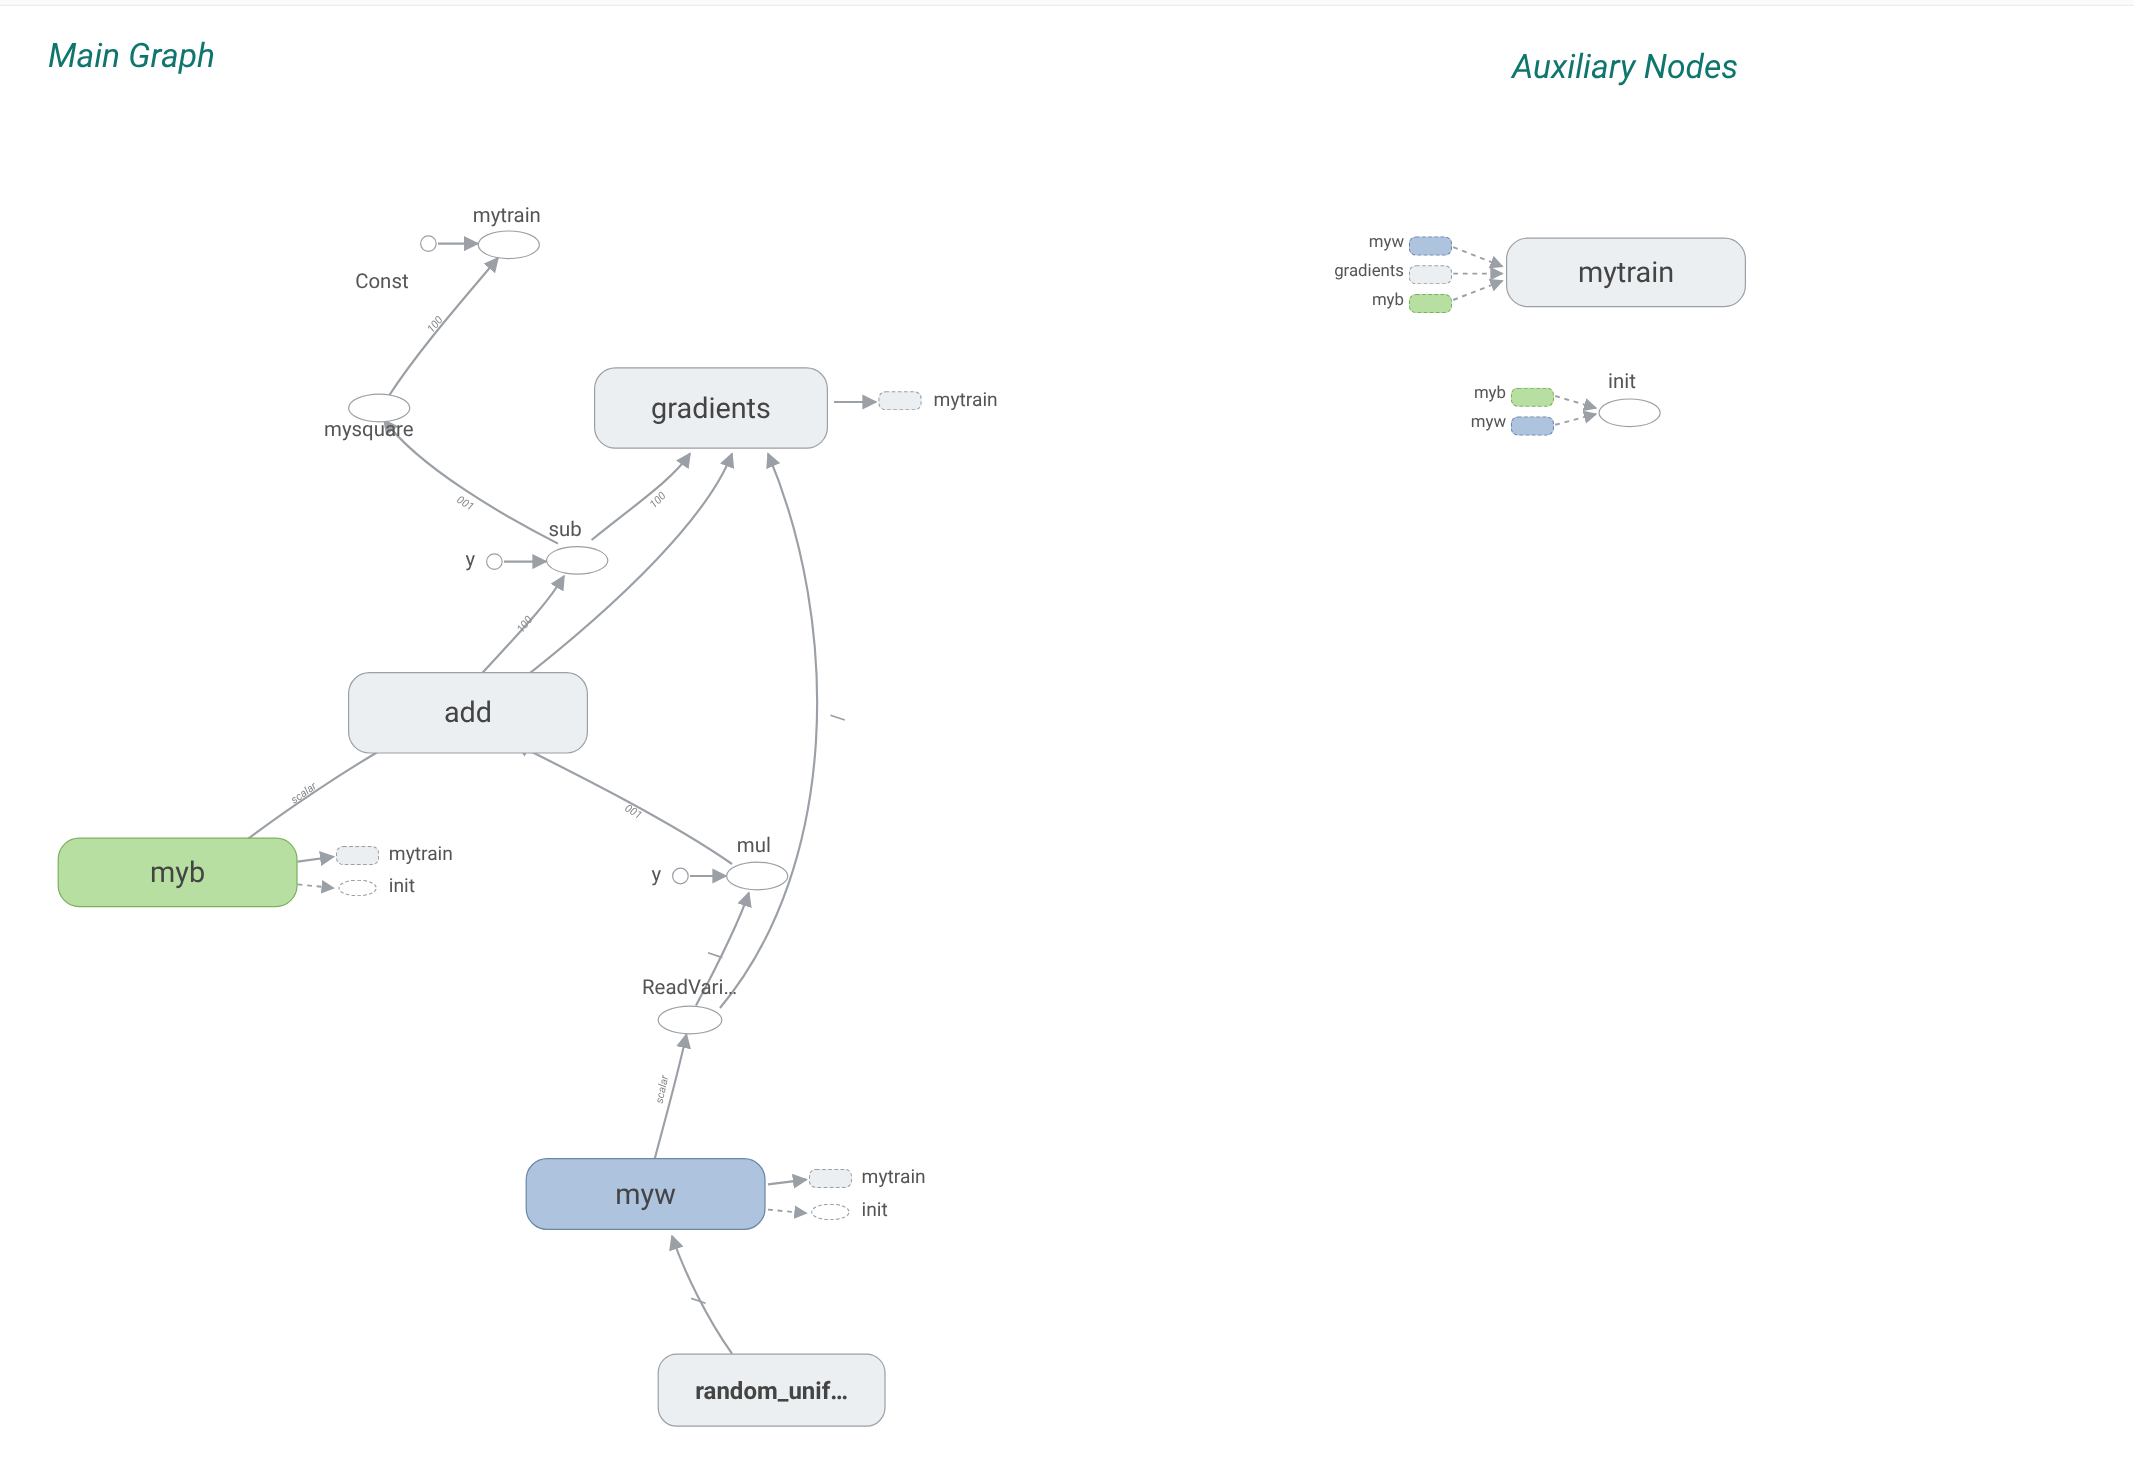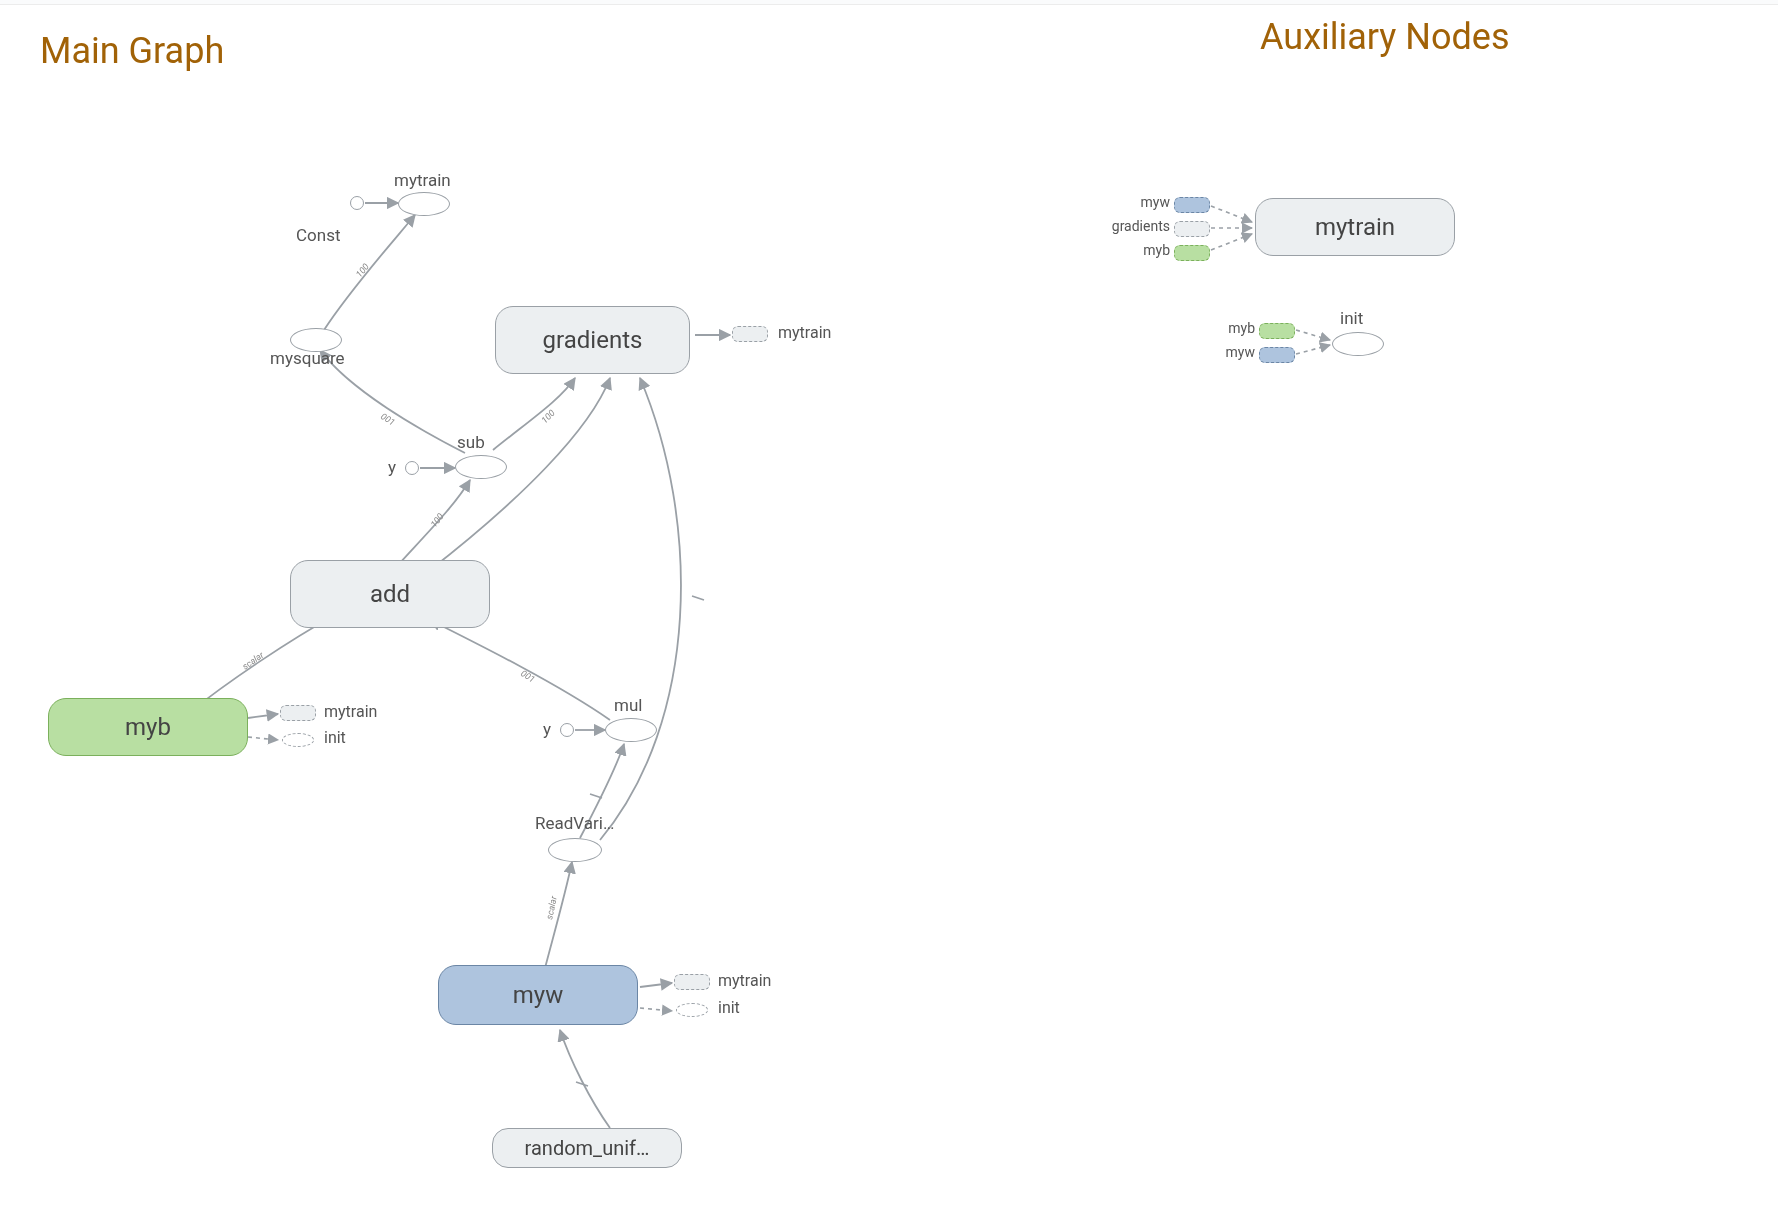--- a/index.html
+++ b/index.html
@@ -7,23 +7,24 @@
     padding: 0;
     width: 1778px;
     height: 1216px;
     background: #ffffff;
     font-family: "Roboto", "Helvetica Neue", Arial, sans-serif;
     color: #3a3a3a;
     overflow: hidden;
   }
   .section-title {
     position: absolute;
-    font-size: 36px;
+    font-size: 28px;
     font-weight: 400;
-    color: #a16207;
+    color: #0f766e;
+    font-style: italic;
   }
   
   svg.graph {
     position: absolute;
     left: 0; top: 0;
     width: 1778px; height: 1216px;
     overflow: visible;
   }
   .edge {
     fill: none;
@@ -105,21 +106,21 @@
   .aux-lbl { position:absolute; font-size:14px; color:#555; text-align:right; }
 
   .top-rule { position:absolute; left:0; top:0; width:1778px; height:4px; background:#fafbfc; border-bottom:1px solid #ececec;}
 </style>
 </head>
 <body>
 
 <div class="top-rule"></div>
 
 <div class="section-title" style="left:40px; top:30px;">Main Graph</div>
-<div class="section-title" style="left:1260px; top:16px;">Auxiliary Nodes</div>
+<div class="section-title" style="left:1260px; top:39px;">Auxiliary Nodes</div>
 
 <svg class="graph">
   <defs>
     <marker id="arrow" viewBox="0 0 10 10" refX="9" refY="5" markerWidth="7" markerHeight="7" orient="auto-start-reverse">
       <path d="M 0 0 L 10 5 L 0 10 z" fill="#9aa0a6"></path>
     </marker>
     <marker id="arrow-d" viewBox="0 0 10 10" refX="9" refY="5" markerWidth="7" markerHeight="7" orient="auto-start-reverse">
       <path d="M 0 0 L 10 5 L 0 10 z" fill="#9aa0a6"></path>
     </marker>
   </defs>
@@ -224,21 +225,21 @@
 
 <div class="node big blue" style="left:438px; top:965px; width:200px; height:60px;">
   <span>myw</span>
 </div>
 
 <div class="stub grey" style="left:674px; top:974px;"></div>
 <div class="label" style="left:718px; top:971px; font-size:16px;">mytrain</div>
 <div class="stub-oval" style="left:676px; top:1003px;"></div>
 <div class="label" style="left:718px; top:998px; font-size:16px;">init</div>
 
-<div class="node grey" style="left:492px; top:1128px; width:190px; height:40px; font-size:20px;">
+<div class="node grey" style="left:548px; top:1128px; width:190px; height:61px; font-size:20px;font-weight:bold;">
   <span>random_unif…</span>
 </div>
 
 <div class="node big grey" style="left:1255px; top:198px; width:200px; height:58px;">
   <span>mytrain</span>
 </div>
 
 <div class="aux-lbl" style="left:1118px; top:194px; width:52px;">myw</div>
 <div class="stub blue" style="left:1174px; top:197px;"></div>
 <div class="aux-lbl" style="left:1098px; top:218px; width:72px;">gradients</div>

